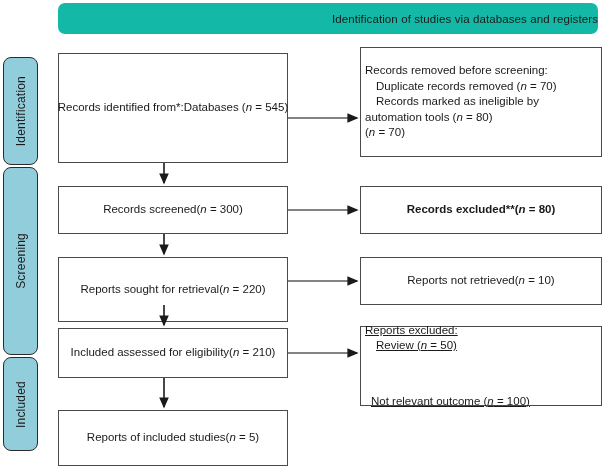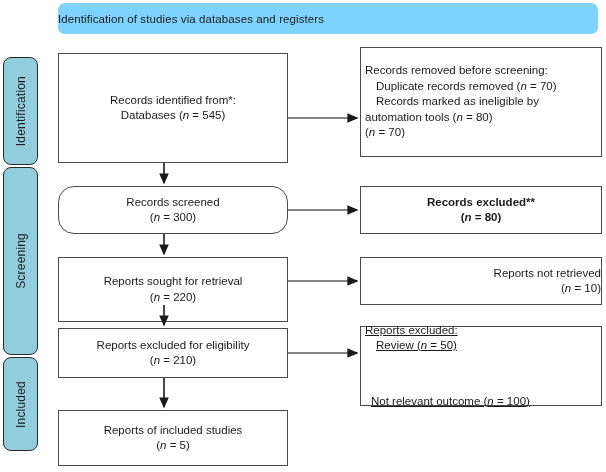--- a/index.html
+++ b/index.html
@@ -23,25 +23,25 @@
     height: 472px;
   }
 
   
   .banner {
     position: absolute;
     left: 58px;
     top: 3px;
     width: 540px;
     height: 31px;
-    background: #7dd3fc;
+    background: #14b8a6;
     border-radius: 7px;
     display: flex;
     align-items: center;
-    justify-content: flex-start;
+    justify-content: flex-end;
     box-sizing: border-box;
   }
   .banner-text {
     font-size: 11.5px;
     color: #1b1b1b;
     letter-spacing: 0.1px;
     white-space: nowrap;
   }
 
   
@@ -71,21 +71,21 @@
 
   
   .box {
     position: absolute;
     background: #ffffff;
     border: 1px solid #4a4a4a;
     box-sizing: border-box;
   }
   .box-center {
     display: flex;
-    flex-direction: column;
+    flex-direction: row;
     align-items: center;
     justify-content: center;
     text-align: center;
   }
   .box-left {
     display: flex;
     flex-direction: column;
     align-items: flex-start;
     justify-content: center;
     text-align: left;
@@ -96,29 +96,29 @@
     line-height: 15.5px;
     white-space: nowrap;
     color: #1a1a1a;
   }
   .line.ind1 { padding-left: 11px; }
   .line.ind2 { padding-left: 6px; margin-top: 40px; }
   .ital { font-style: italic; }
 
   
   #box-identified { left: 58px;  top: 53px;  width: 230px; height: 110px; }
-  #box-screened   { left: 58px;  top: 186px; width: 230px; height: 48px; border-radius: 16px;  }
+  #box-screened   { left: 58px;  top: 186px; width: 230px; height: 48px;  }
   #box-sought     { left: 58px;  top: 257px; width: 230px; height: 65px;  }
   #box-assessed   { left: 58px;  top: 328px; width: 230px; height: 50px;  }
   #box-included   { left: 58px;  top: 410px; width: 230px; height: 56px;  }
 
   
   #box-removed    { left: 360px; top: 47px;  width: 242px; height: 110px; }
   #box-excluded   { left: 360px; top: 186px; width: 242px; height: 48px; font-weight: bold;  }
-  #box-notretr    { left: 360px; top: 257px; width: 242px; height: 48px; align-items: flex-end;  }
+  #box-notretr    { left: 360px; top: 257px; width: 242px; height: 48px;  }
   #box-rexcluded  { left: 360px; top: 326px; width: 242px; height: 80px; text-decoration: underline;  }
 
   
   .conn {
     position: absolute;
     pointer-events: none;
   }
   .conn svg { display: block; overflow: visible; }
 </style>
 </head>
@@ -167,21 +167,21 @@
       <div class="line">Reports sought for retrieval</div>
       <div class="line">(<span class="ital">n</span> = 220)</div>
     </div>
 
   <div class="box box-center" id="box-notretr">
       <div class="line">Reports not retrieved</div>
       <div class="line">(<span class="ital">n</span> = 10)</div>
     </div>
 
   <div class="box box-center" id="box-assessed">
-      <div class="line">Reports excluded for eligibility</div>
+      <div class="line">Included assessed for eligibility</div>
       <div class="line">(<span class="ital">n</span> = 210)</div>
     </div>
 
   <div class="box box-left" id="box-rexcluded">
       <div class="line">Reports excluded:</div>
       <div class="line ind1">Review (<span class="ital">n</span> = 50)</div>
       <div class="line ind2">Not relevant outcome (<span class="ital">n</span> = 100)</div>
     </div>
 
   <div class="box box-center" id="box-included">

